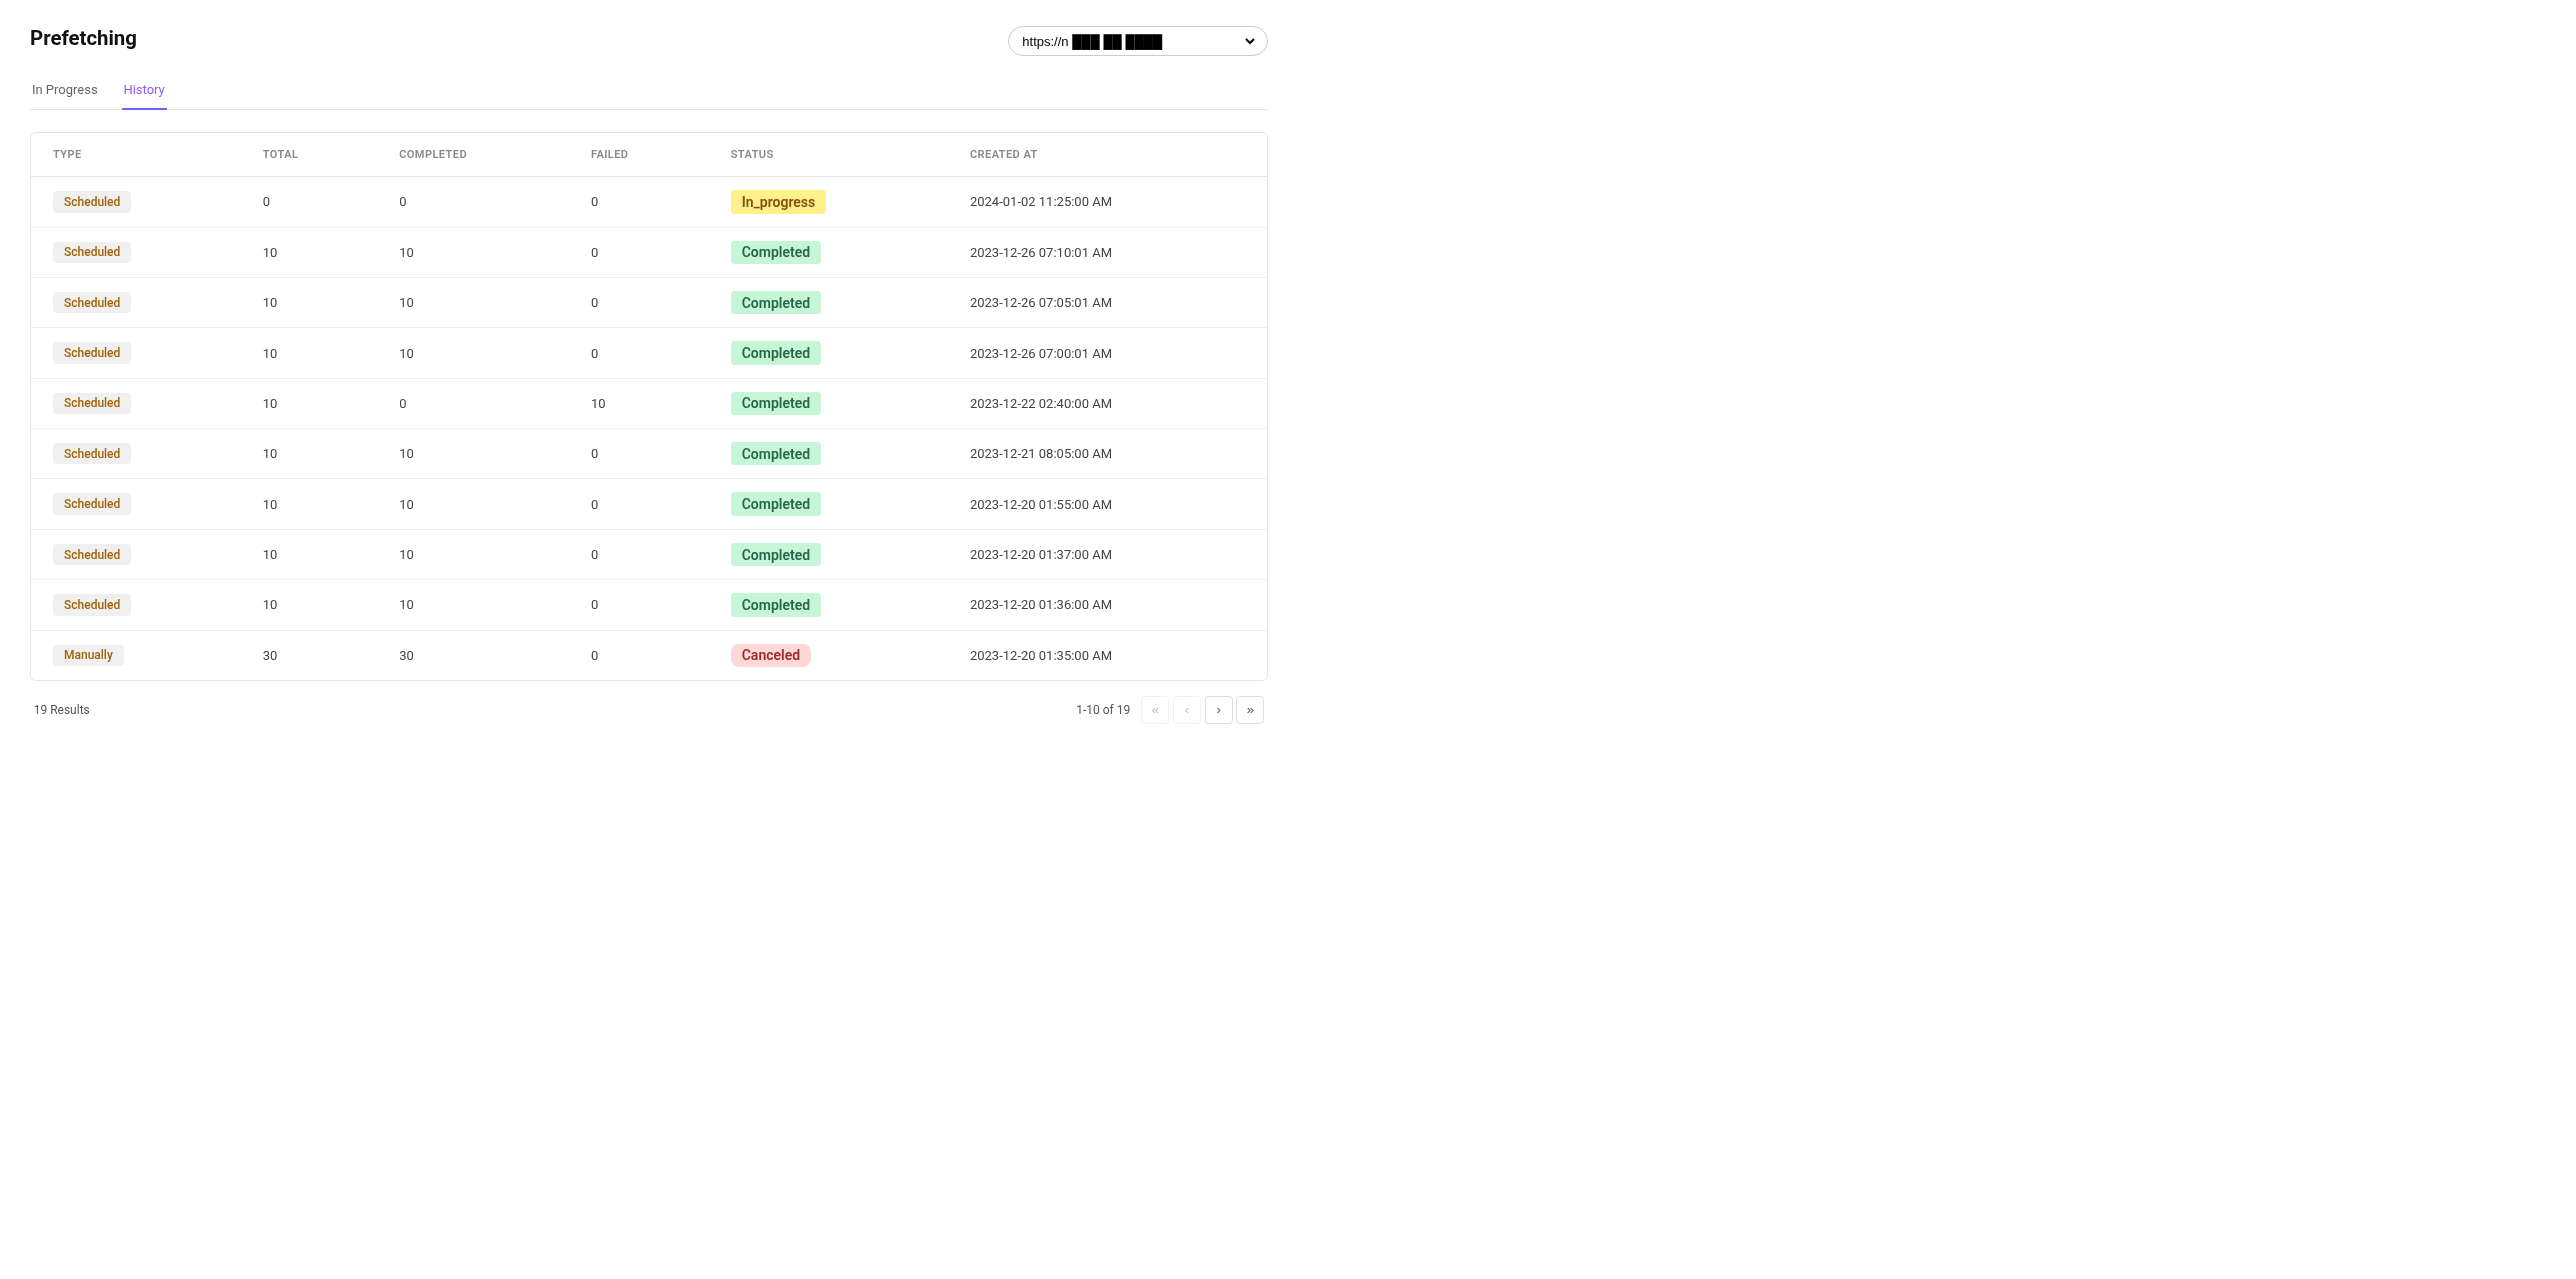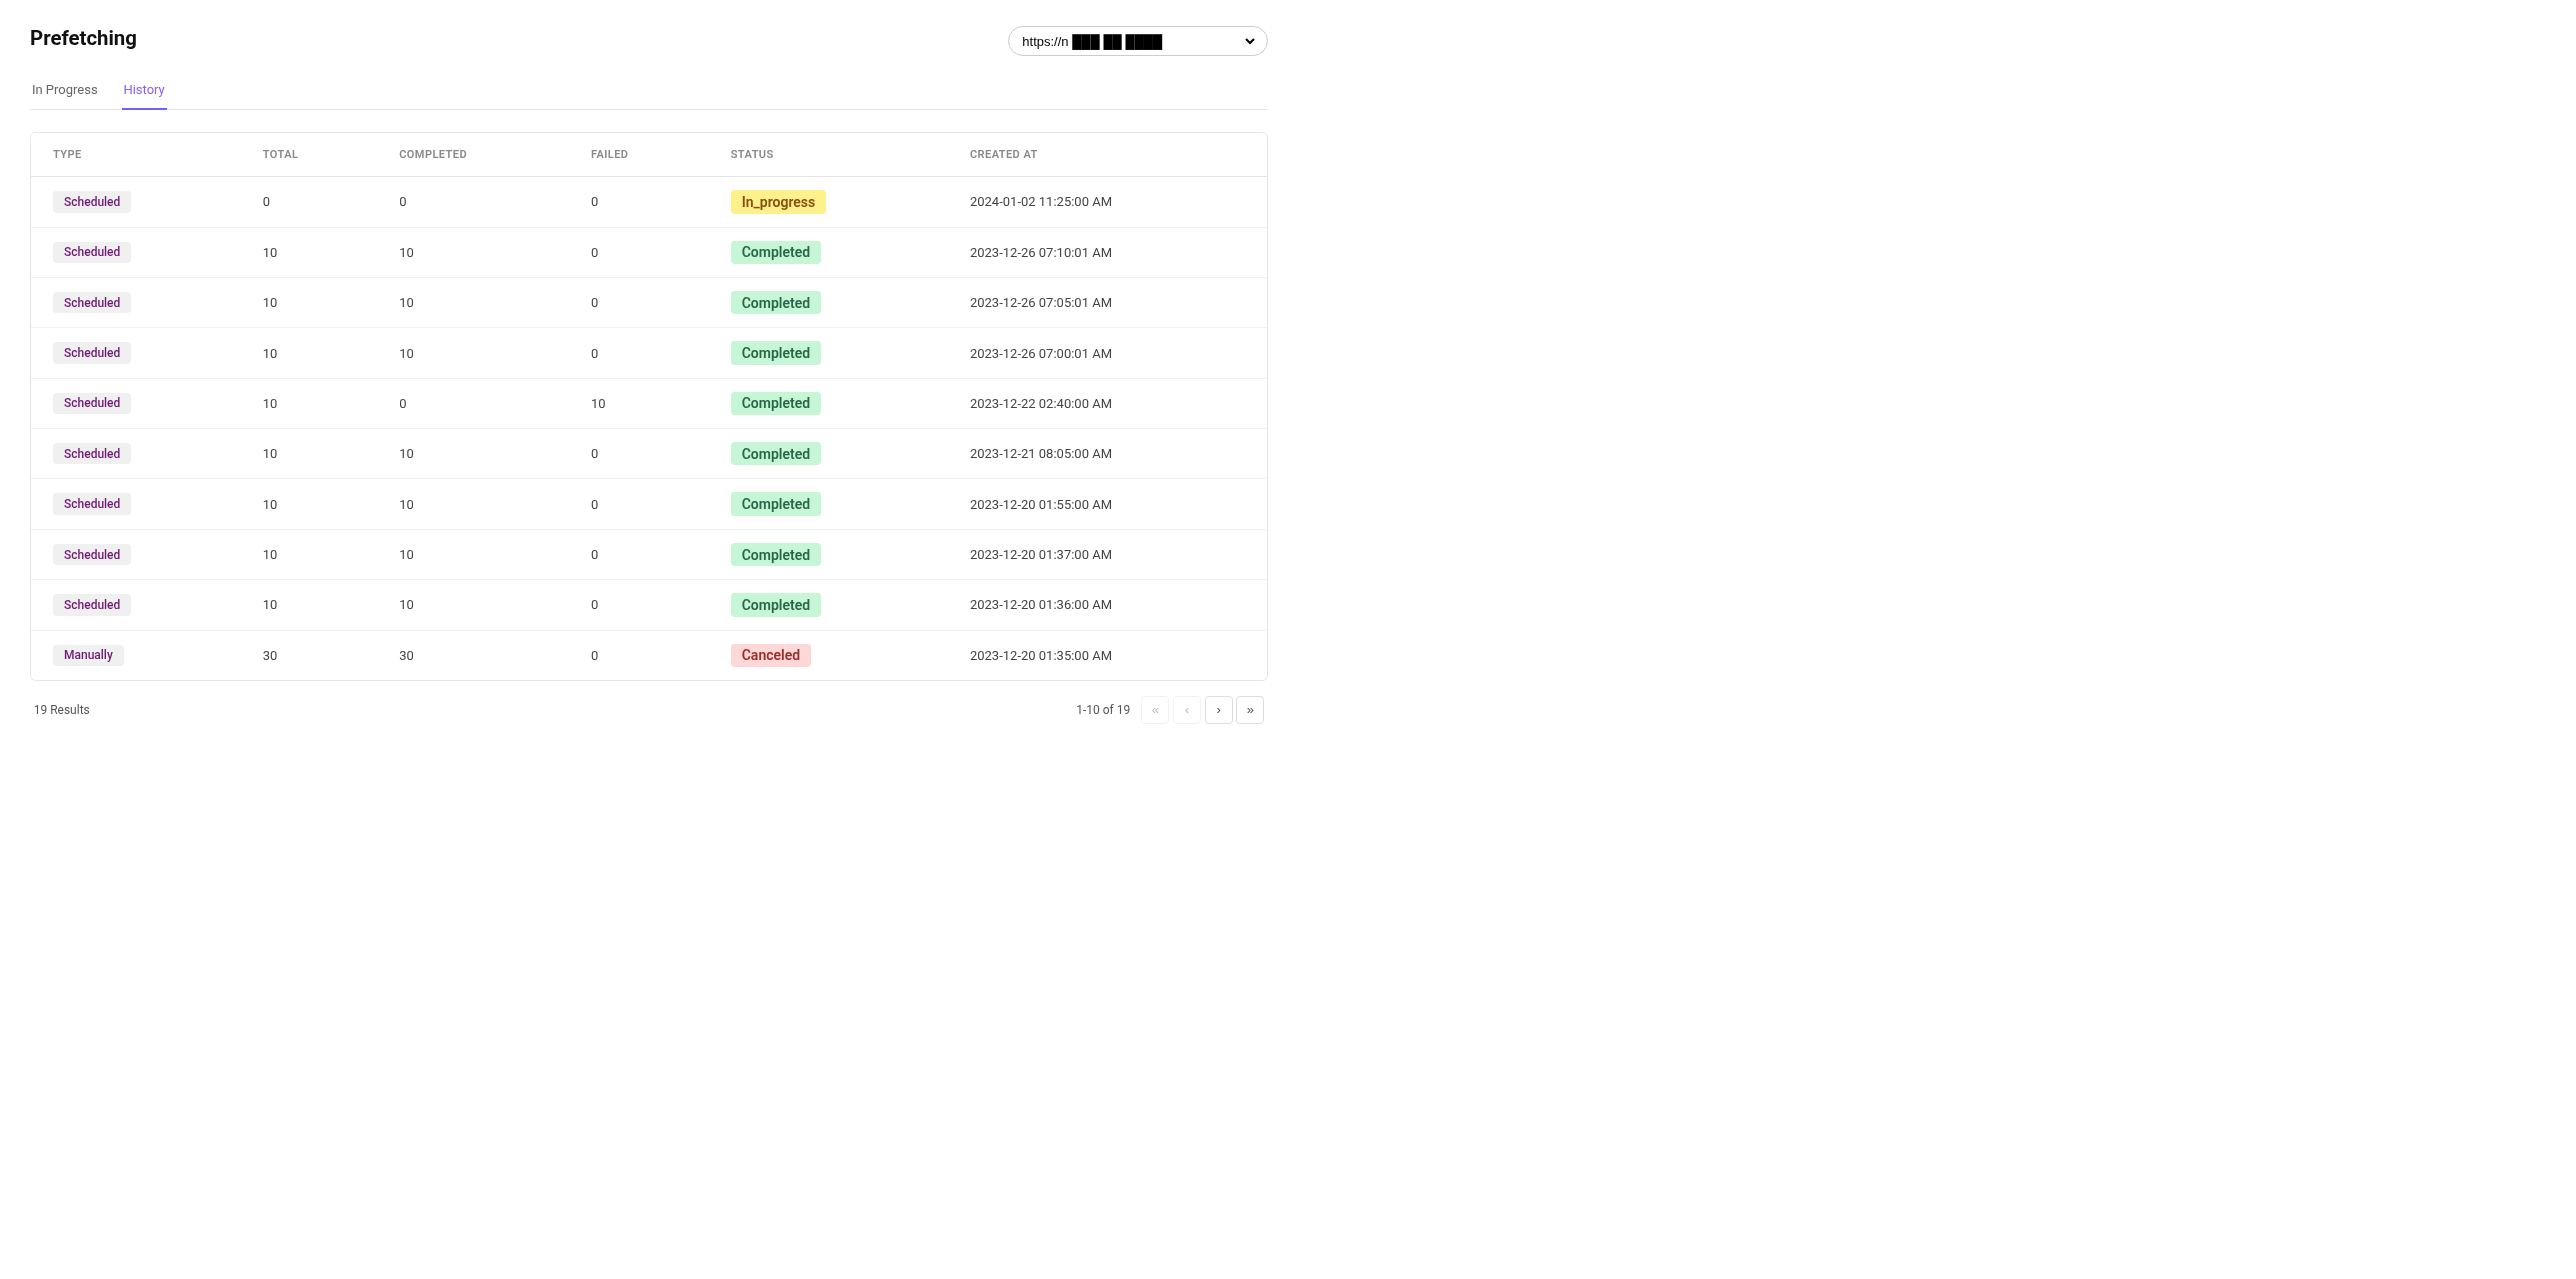--- a/index.html
+++ b/index.html
@@ -115,21 +115,21 @@
       font-size: 13px;
       color: #444;
     }
 
     .type-badge {
       display: inline-block;
       background: #f0f0f0;
       border-radius: 3.7px;
       padding: 3.7px 11px;
       font-size: 12px;
-      color: #701a75;
+      color: #a16207;
       font-weight: 500;
     }
 
     .status-badge {
       display: inline-block;
       border-radius: 3.7px;
       padding: 3.7px 11px;
       font-size: 14px;
       font-weight: 600;
     }
@@ -140,20 +140,21 @@
     }
 
     .status-in-progress {
       background: #fef08a;
       color: #854d0e;
     }
 
     .status-canceled {
       background: #fed7d7;
       color: #9b2c2c;
+      border-radius: 8px;
     }
 
     .footer-row {
       display: flex;
       align-items: center;
       justify-content: space-between;
       padding: 15px 3.7px 0;
       font-size: 12px;
       color: #555;
     }

